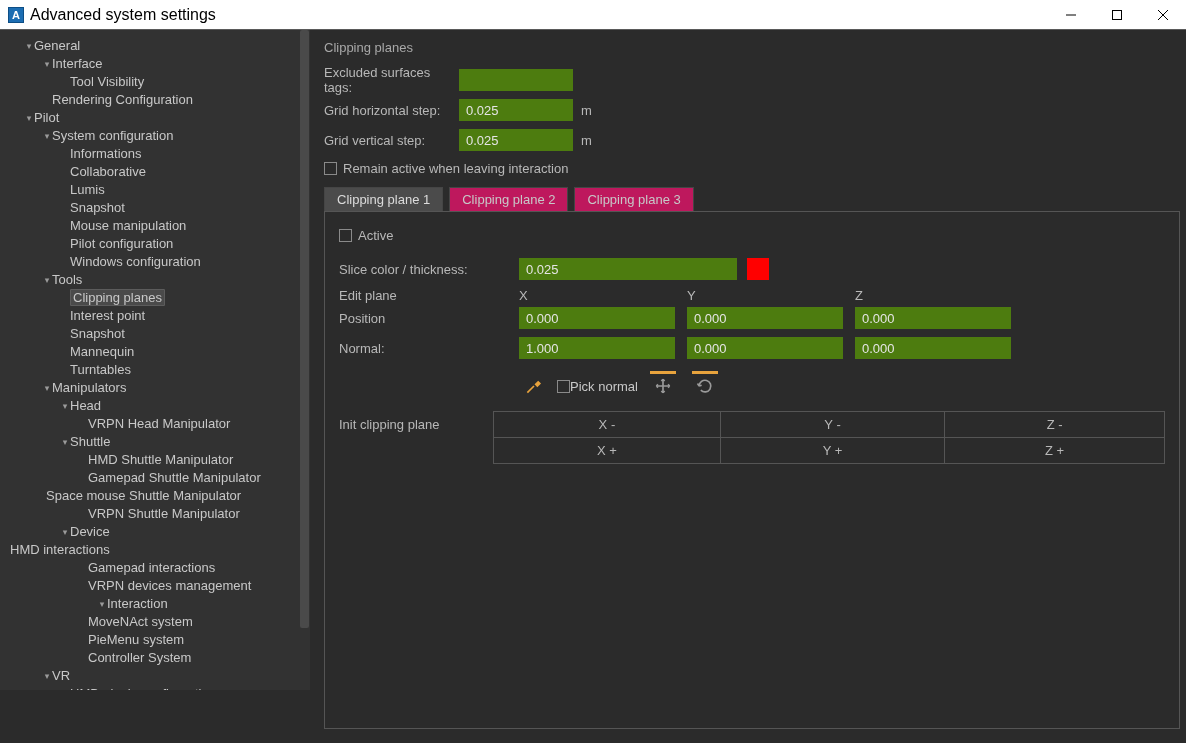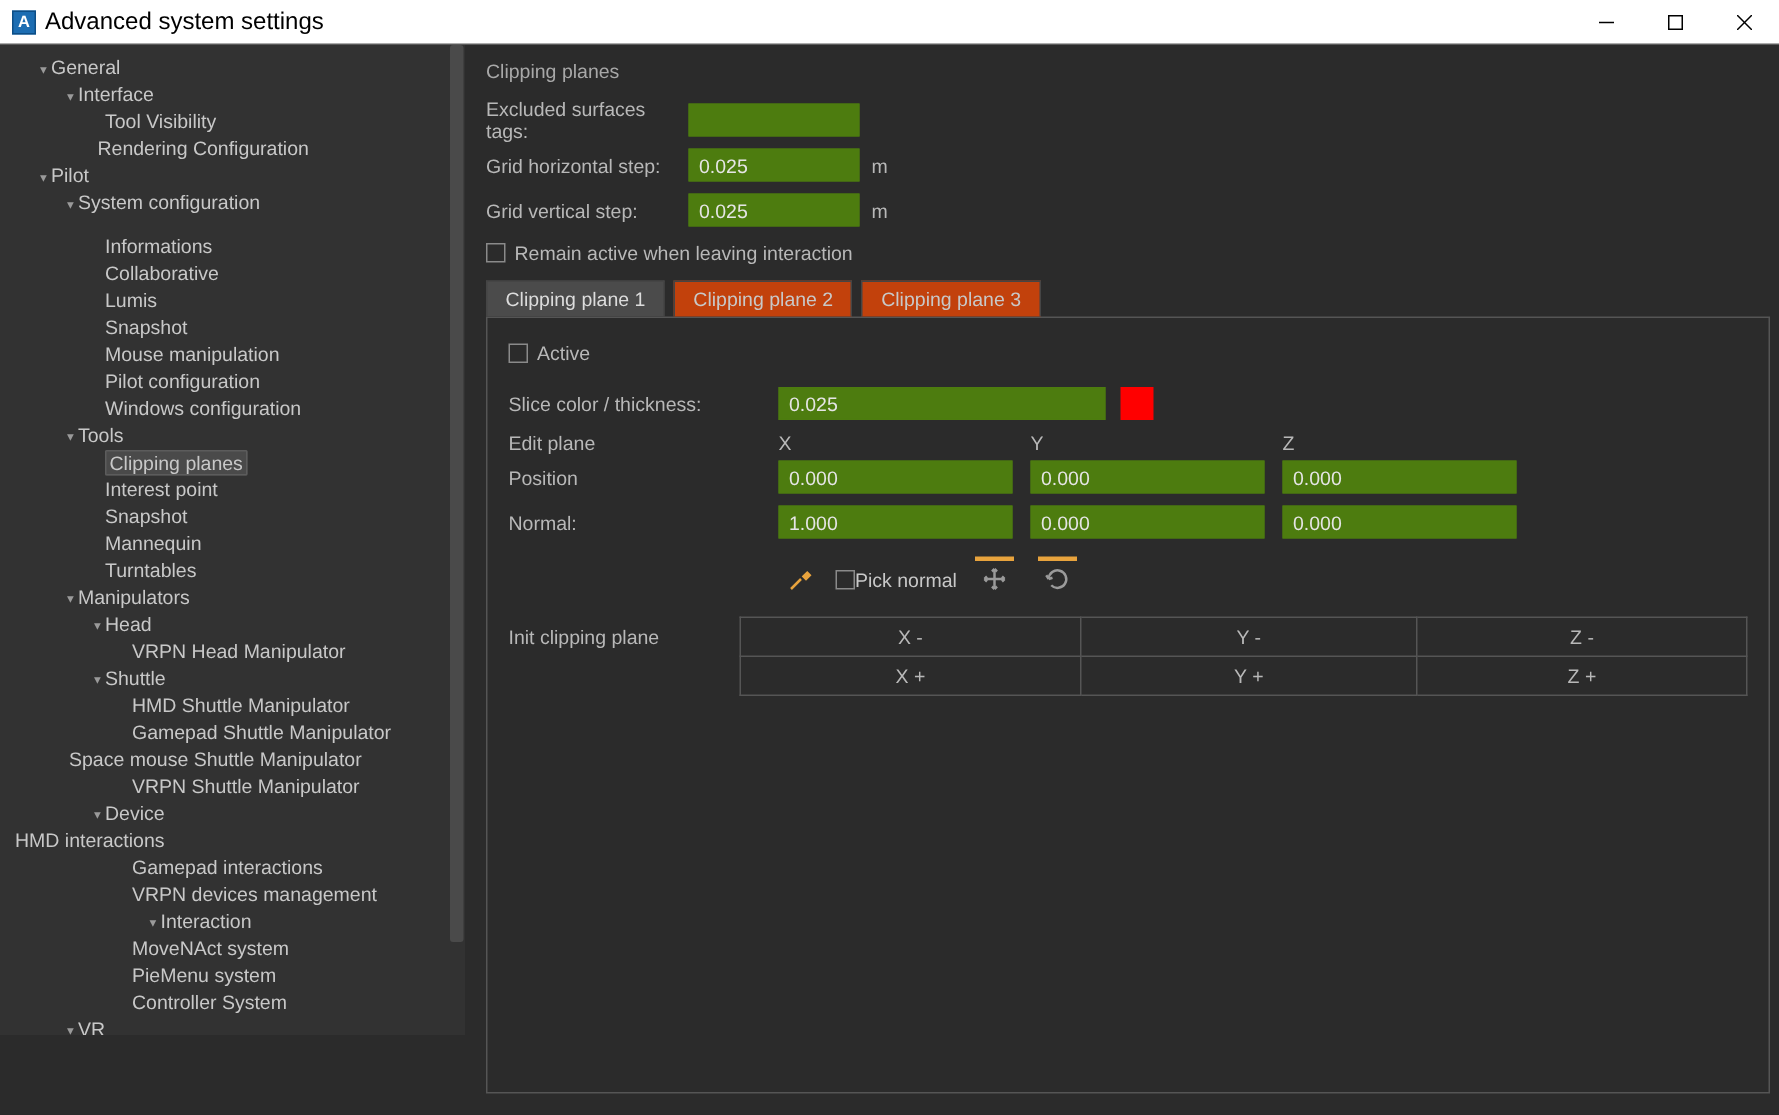--- a/index.html
+++ b/index.html
@@ -115,21 +115,21 @@
     border:1px solid #8a8a8a;
     display:inline-block;
     vertical-align:middle;
   }
   .chk-row { display:flex; align-items:center; height:26px; }
   .chk-row .chk-label { margin-left:6px; color:#b8b8b8; }
 
   
   .tabs { display:flex; gap:6px; margin-top:6px; }
   .tab {
-    background:#c2410c;
+    background:#be185d;
     border:1px solid #454545;
     padding:4px 12px;
     color:#c8c8c8;
     cursor:pointer;
     border-bottom:none;
   }
   .tab.active { background:#4b4b4b; color:#dcdcdc; }
   .tab-panel {
     border:1px solid #555;
     background:#2b2b2b;
@@ -215,24 +215,24 @@
   </div>
 </div>
 
 <div class="app">
 
   <div class="sidebar">
     <div class="tree" id="tree">
         <div class="tree-item" style="padding-left: 24px;"><span class="expander">▾</span><span class="lbl">General</span></div>
         <div class="tree-item" style="padding-left: 42px;"><span class="expander">▾</span><span class="lbl">Interface</span></div>
         <div class="tree-item" style="padding-left: 60px;"><span class="expander"></span><span class="lbl">Tool Visibility</span></div>
-        <div class="tree-item" style="padding-left: 55px;"><span class="expander"></span><span class="lbl">Rendering Configuration</span></div>
+        <div class="tree-item" style="padding-left: 42px;"><span class="expander"></span><span class="lbl">Rendering Configuration</span></div>
         <div class="tree-item" style="padding-left: 24px;"><span class="expander">▾</span><span class="lbl">Pilot</span></div>
         <div class="tree-item" style="padding-left: 42px;"><span class="expander">▾</span><span class="lbl">System configuration</span></div>
-        <div class="tree-item" style="padding-left: 60px; margin-top: 11px;"><span class="expander"></span><span class="lbl">Informations</span></div>
+        <div class="tree-item" style="padding-left: 60px;"><span class="expander"></span><span class="lbl">Informations</span></div>
         <div class="tree-item" style="padding-left: 60px;"><span class="expander"></span><span class="lbl">Collaborative</span></div>
         <div class="tree-item" style="padding-left: 60px;"><span class="expander"></span><span class="lbl">Lumis</span></div>
         <div class="tree-item" style="padding-left: 60px;"><span class="expander"></span><span class="lbl">Snapshot</span></div>
         <div class="tree-item" style="padding-left: 60px;"><span class="expander"></span><span class="lbl">Mouse manipulation</span></div>
         <div class="tree-item" style="padding-left: 60px;"><span class="expander"></span><span class="lbl">Pilot configuration</span></div>
         <div class="tree-item" style="padding-left: 60px;"><span class="expander"></span><span class="lbl">Windows configuration</span></div>
         <div class="tree-item" style="padding-left: 42px;"><span class="expander">▾</span><span class="lbl">Tools</span></div>
         <div class="tree-item selected" style="padding-left: 60px;"><span class="expander"></span><span class="lbl">Clipping planes</span></div>
         <div class="tree-item" style="padding-left: 60px;"><span class="expander"></span><span class="lbl">Interest point</span></div>
         <div class="tree-item" style="padding-left: 60px;"><span class="expander"></span><span class="lbl">Snapshot</span></div>

